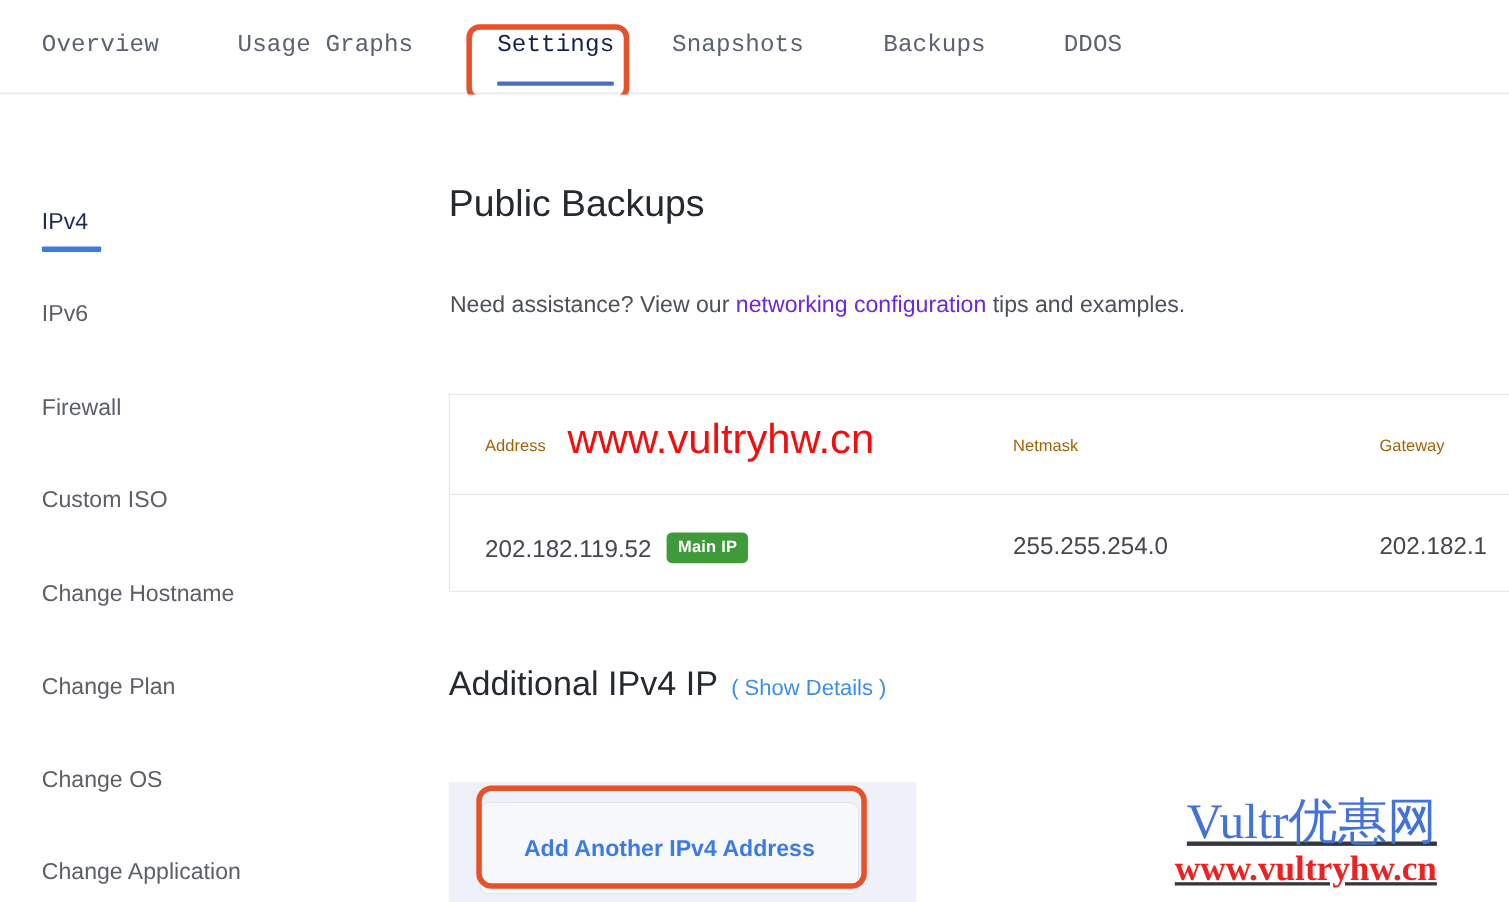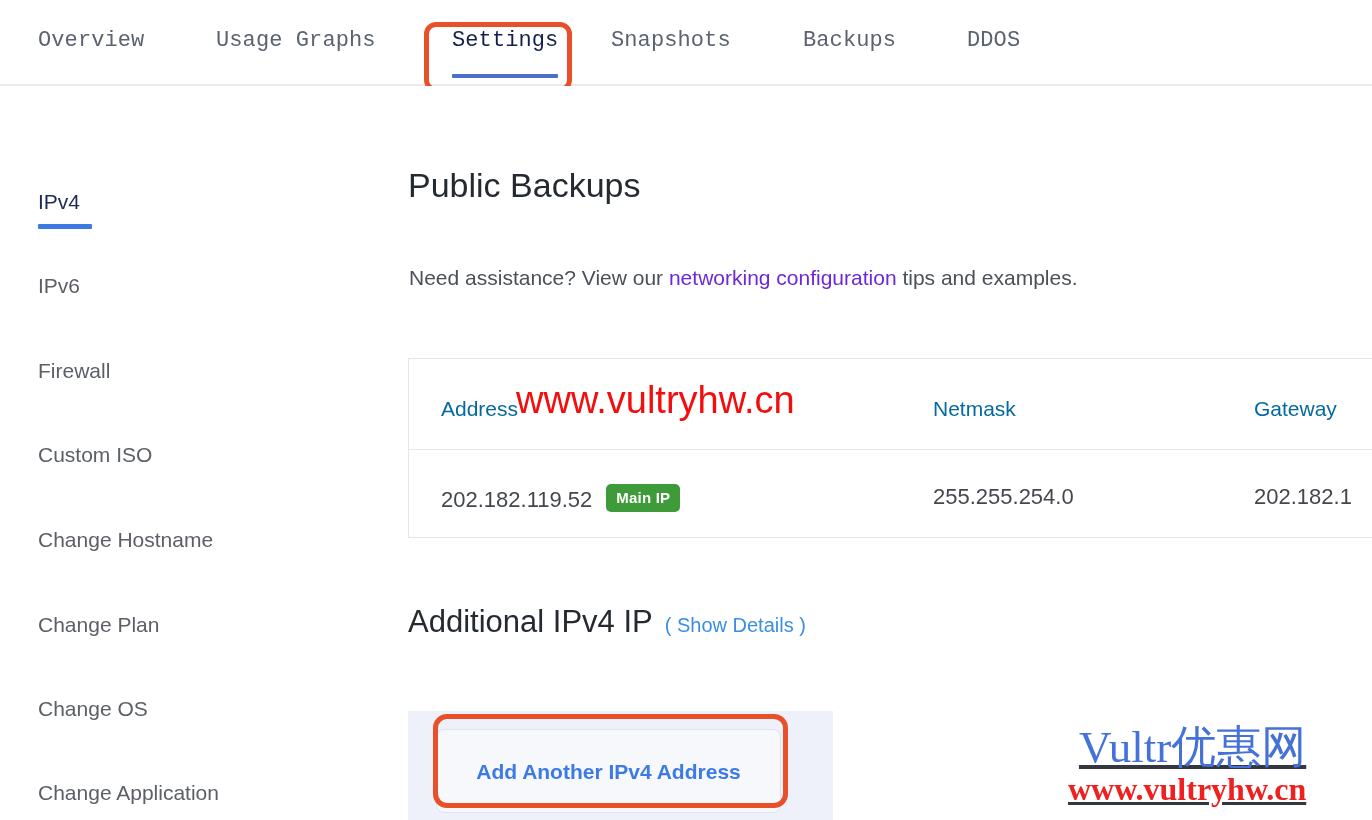--- a/index.html
+++ b/index.html
@@ -148,31 +148,31 @@
     top: 0;
     border-bottom: 1px solid #e4e7ea;
   }
   #tbody { top: 90px; }
 
   .cell {
     position: absolute;
     white-space: nowrap;
   }
   .th {
-    font-size: 21px;
-    color: #0369a1;
+    font-size: 15px;
+    color: #a16207;
     top: 38px;
   }
   .td {
     font-size: 22px;
     color: #44484e;
     top: 35px;
   }
   .col-address  { left: 32px; }
-  .col-netmask  { left: 524px; }
+  .col-netmask  { left: 512px; }
   .col-gateway  { left: 845px; }
 
   #main-ip-badge {
     display: inline-block;
     margin-left: 14px;
     background: #3f9a3a;
     color: #ffffff;
     font-size: 15px;
     font-weight: bold;
     padding: 5px 10px 6px 10px;

